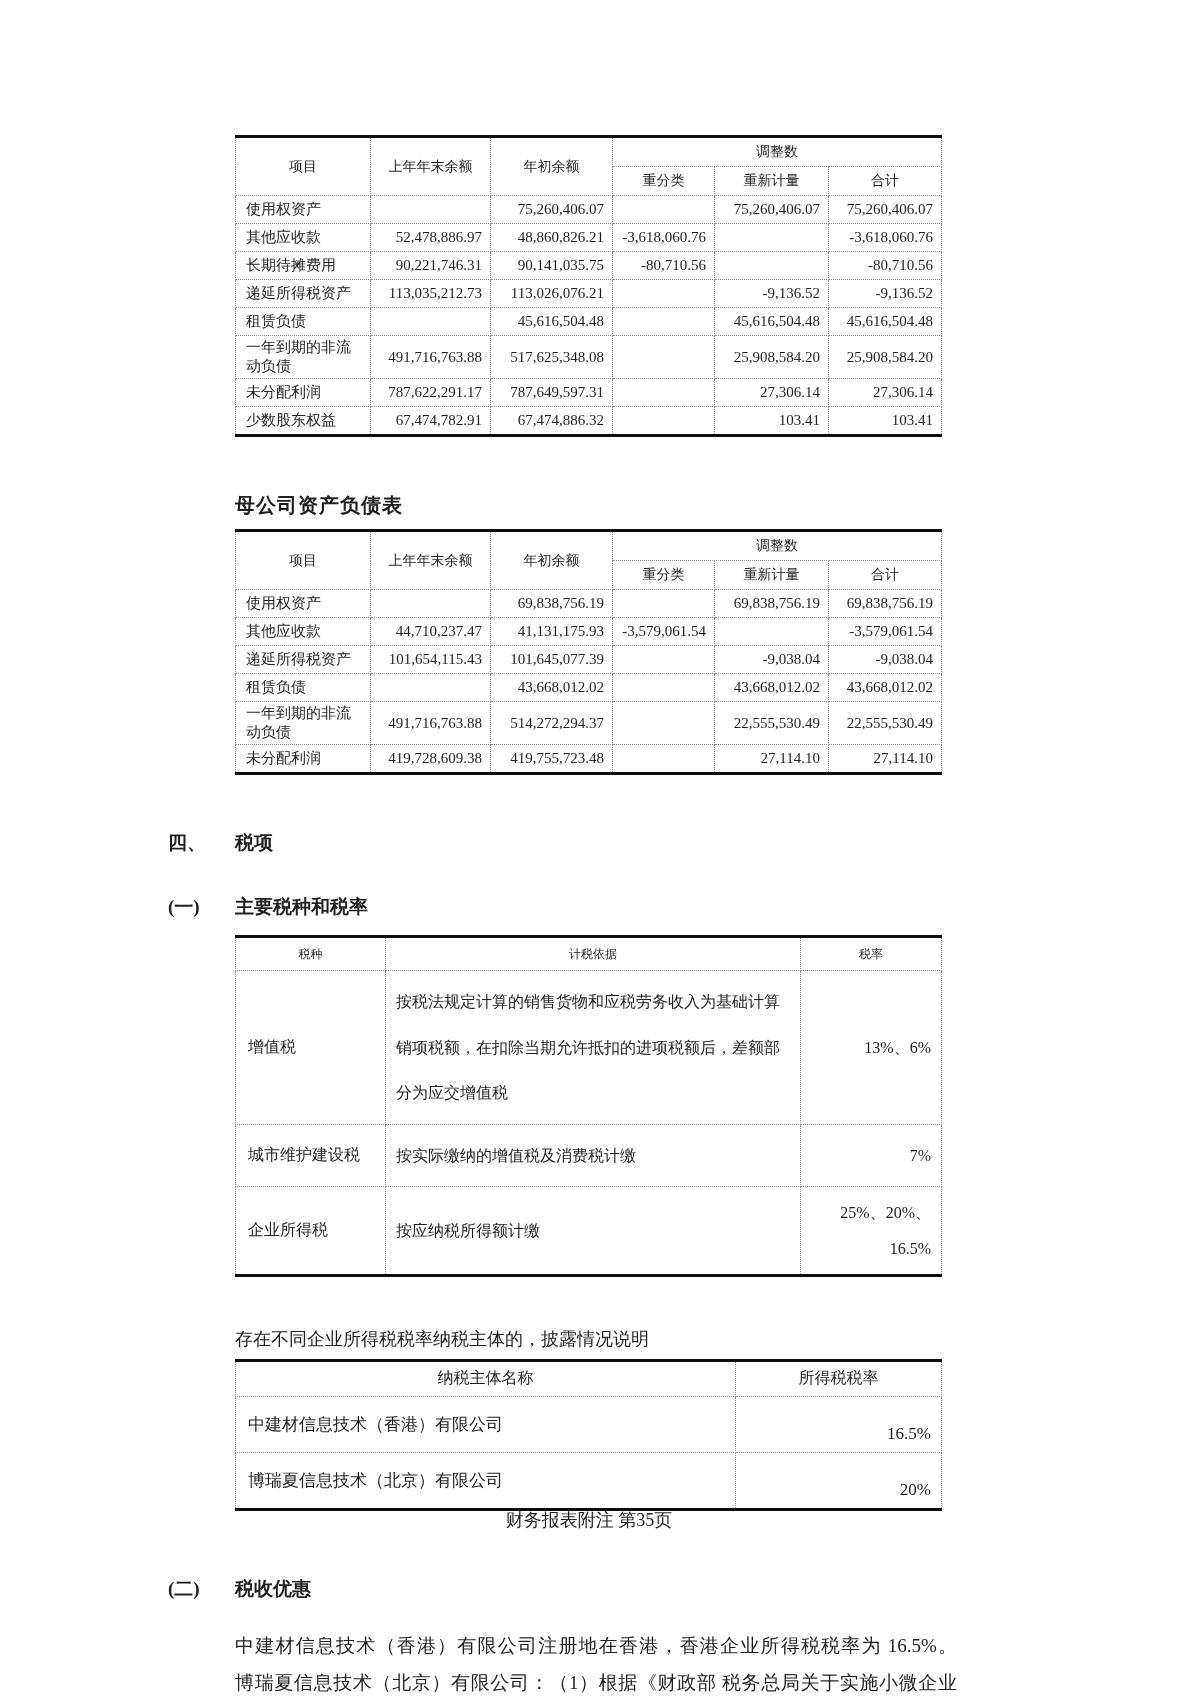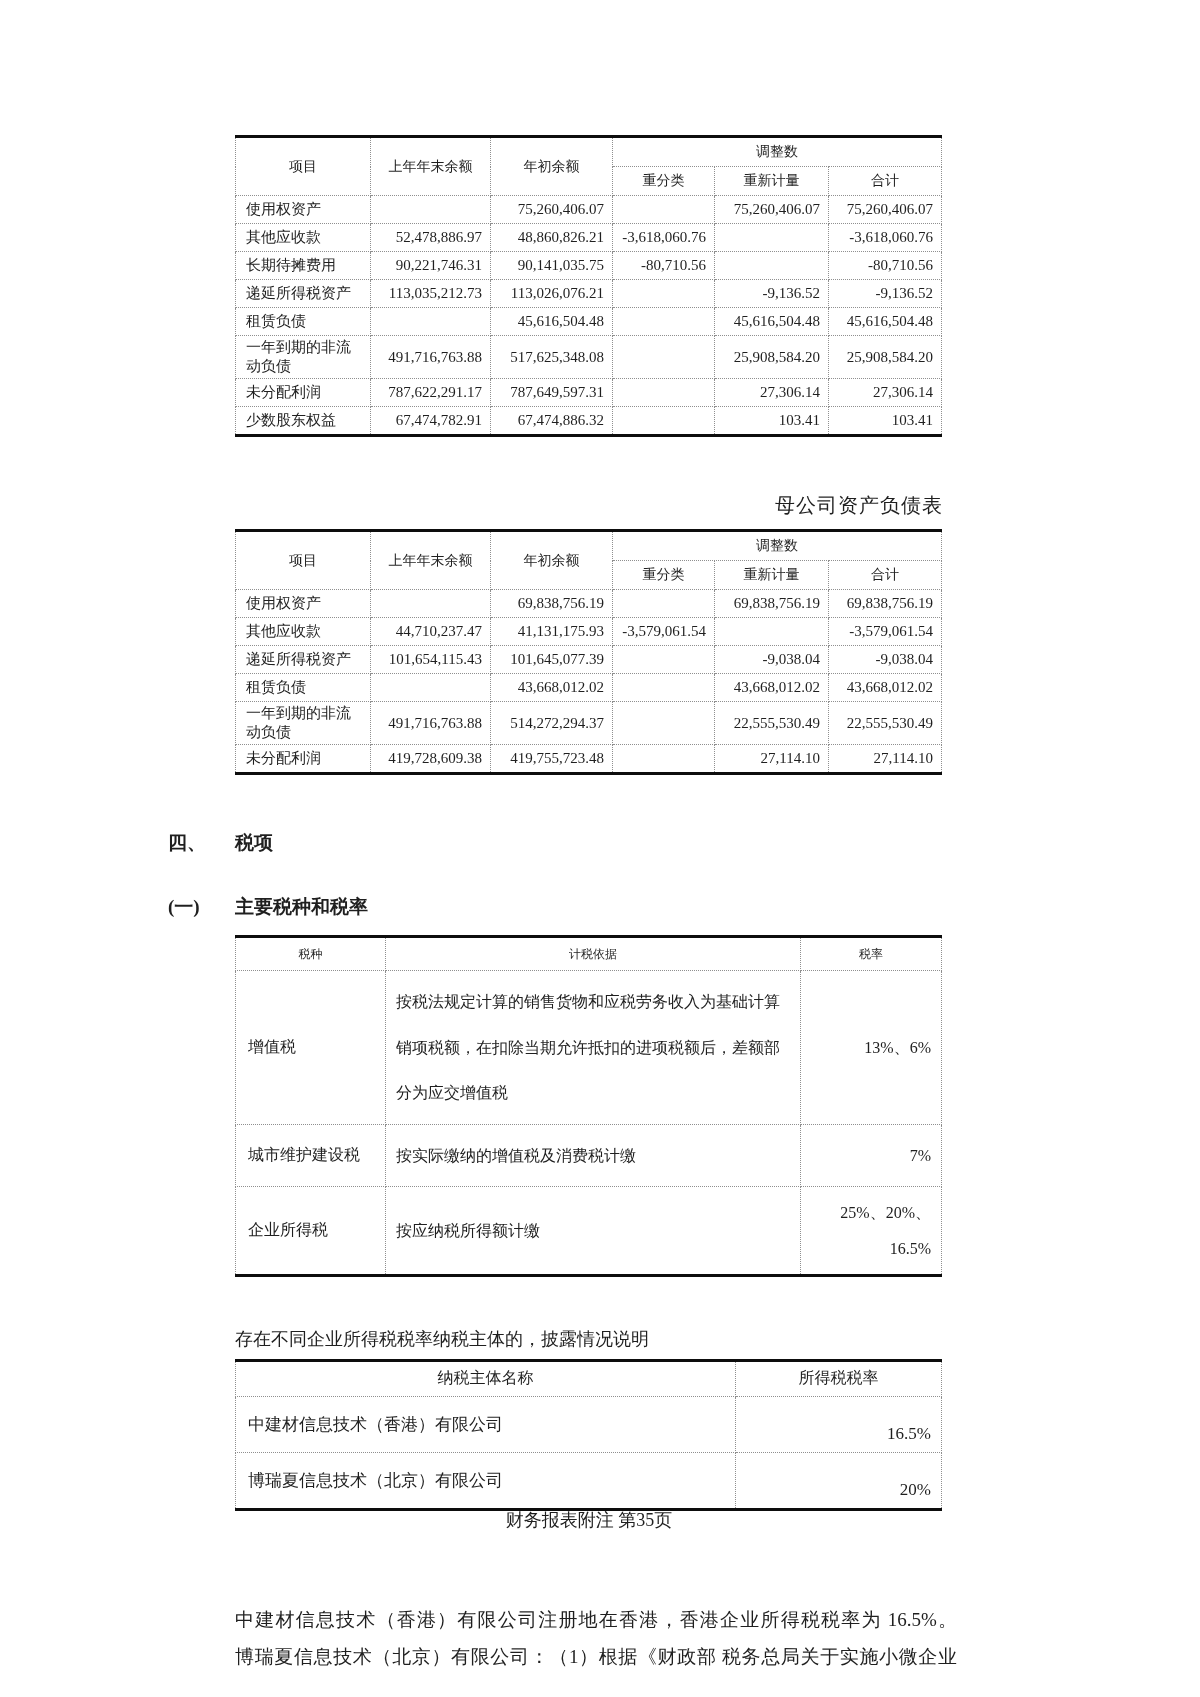--- a/index.html
+++ b/index.html
@@ -32,21 +32,21 @@
   .tax td:nth-child(3) { text-align:right; padding-right:10px; line-height:2.2; }
 
   
   .ent { font-size:17px; }
   .ent th { height:28px; font-size:16px; }
   .ent td { height:46px; }
   .ent td:nth-child(1) { text-align:left; padding-left:12px; vertical-align:middle; }
   .ent td:nth-child(2) { text-align:right; padding-right:10px; vertical-align:bottom; padding-bottom:8px; }
 
   
-  .tbl-title { text-align:right; font-size:20px; font-weight:normal; letter-spacing:1px; }
+  .tbl-title { text-align:left; font-size:20px; font-weight:bold; letter-spacing:1px; }
   .heading { position:relative; left:-67px; font-size:19px; font-weight:bold; white-space:nowrap; }
   .h-num { display:inline-block; width:67px; }
 
   .note-line { font-size:18px; margin-bottom:8px; }
 
   .para { width:722px; font-size:19px; }
   .para .pline { line-height:37px; text-align:justify; text-align-last:justify; }
 
   .footer { position:absolute; left:235px; width:708px; top:1508px;
             text-align:center; font-size:18px; }
@@ -295,20 +295,23 @@
           </tr>
           <tr>
             <td>博瑞夏信息技术（北京）有限公司</td>
             <td>20%</td>
           </tr>
         </tbody>
     </table>
 
     <div class="sp-65"></div>
 
+    <div class="heading">
+      <span class="h-num">(二)</span><span>税收优惠</span>
+    </div>
     <div class="sp-25"></div>
 
     <div class="para">
       <div class="pline">中建材信息技术（香港）有限公司注册地在香港，香港企业所得税税率为 16.5%。</div>
       <div class="pline">博瑞夏信息技术（北京）有限公司：（1）根据《财政部 税务总局关于实施小微企业</div>
 
     </div>
   </div>
 
   <div class="footer">财务报表附注 第35页</div>

